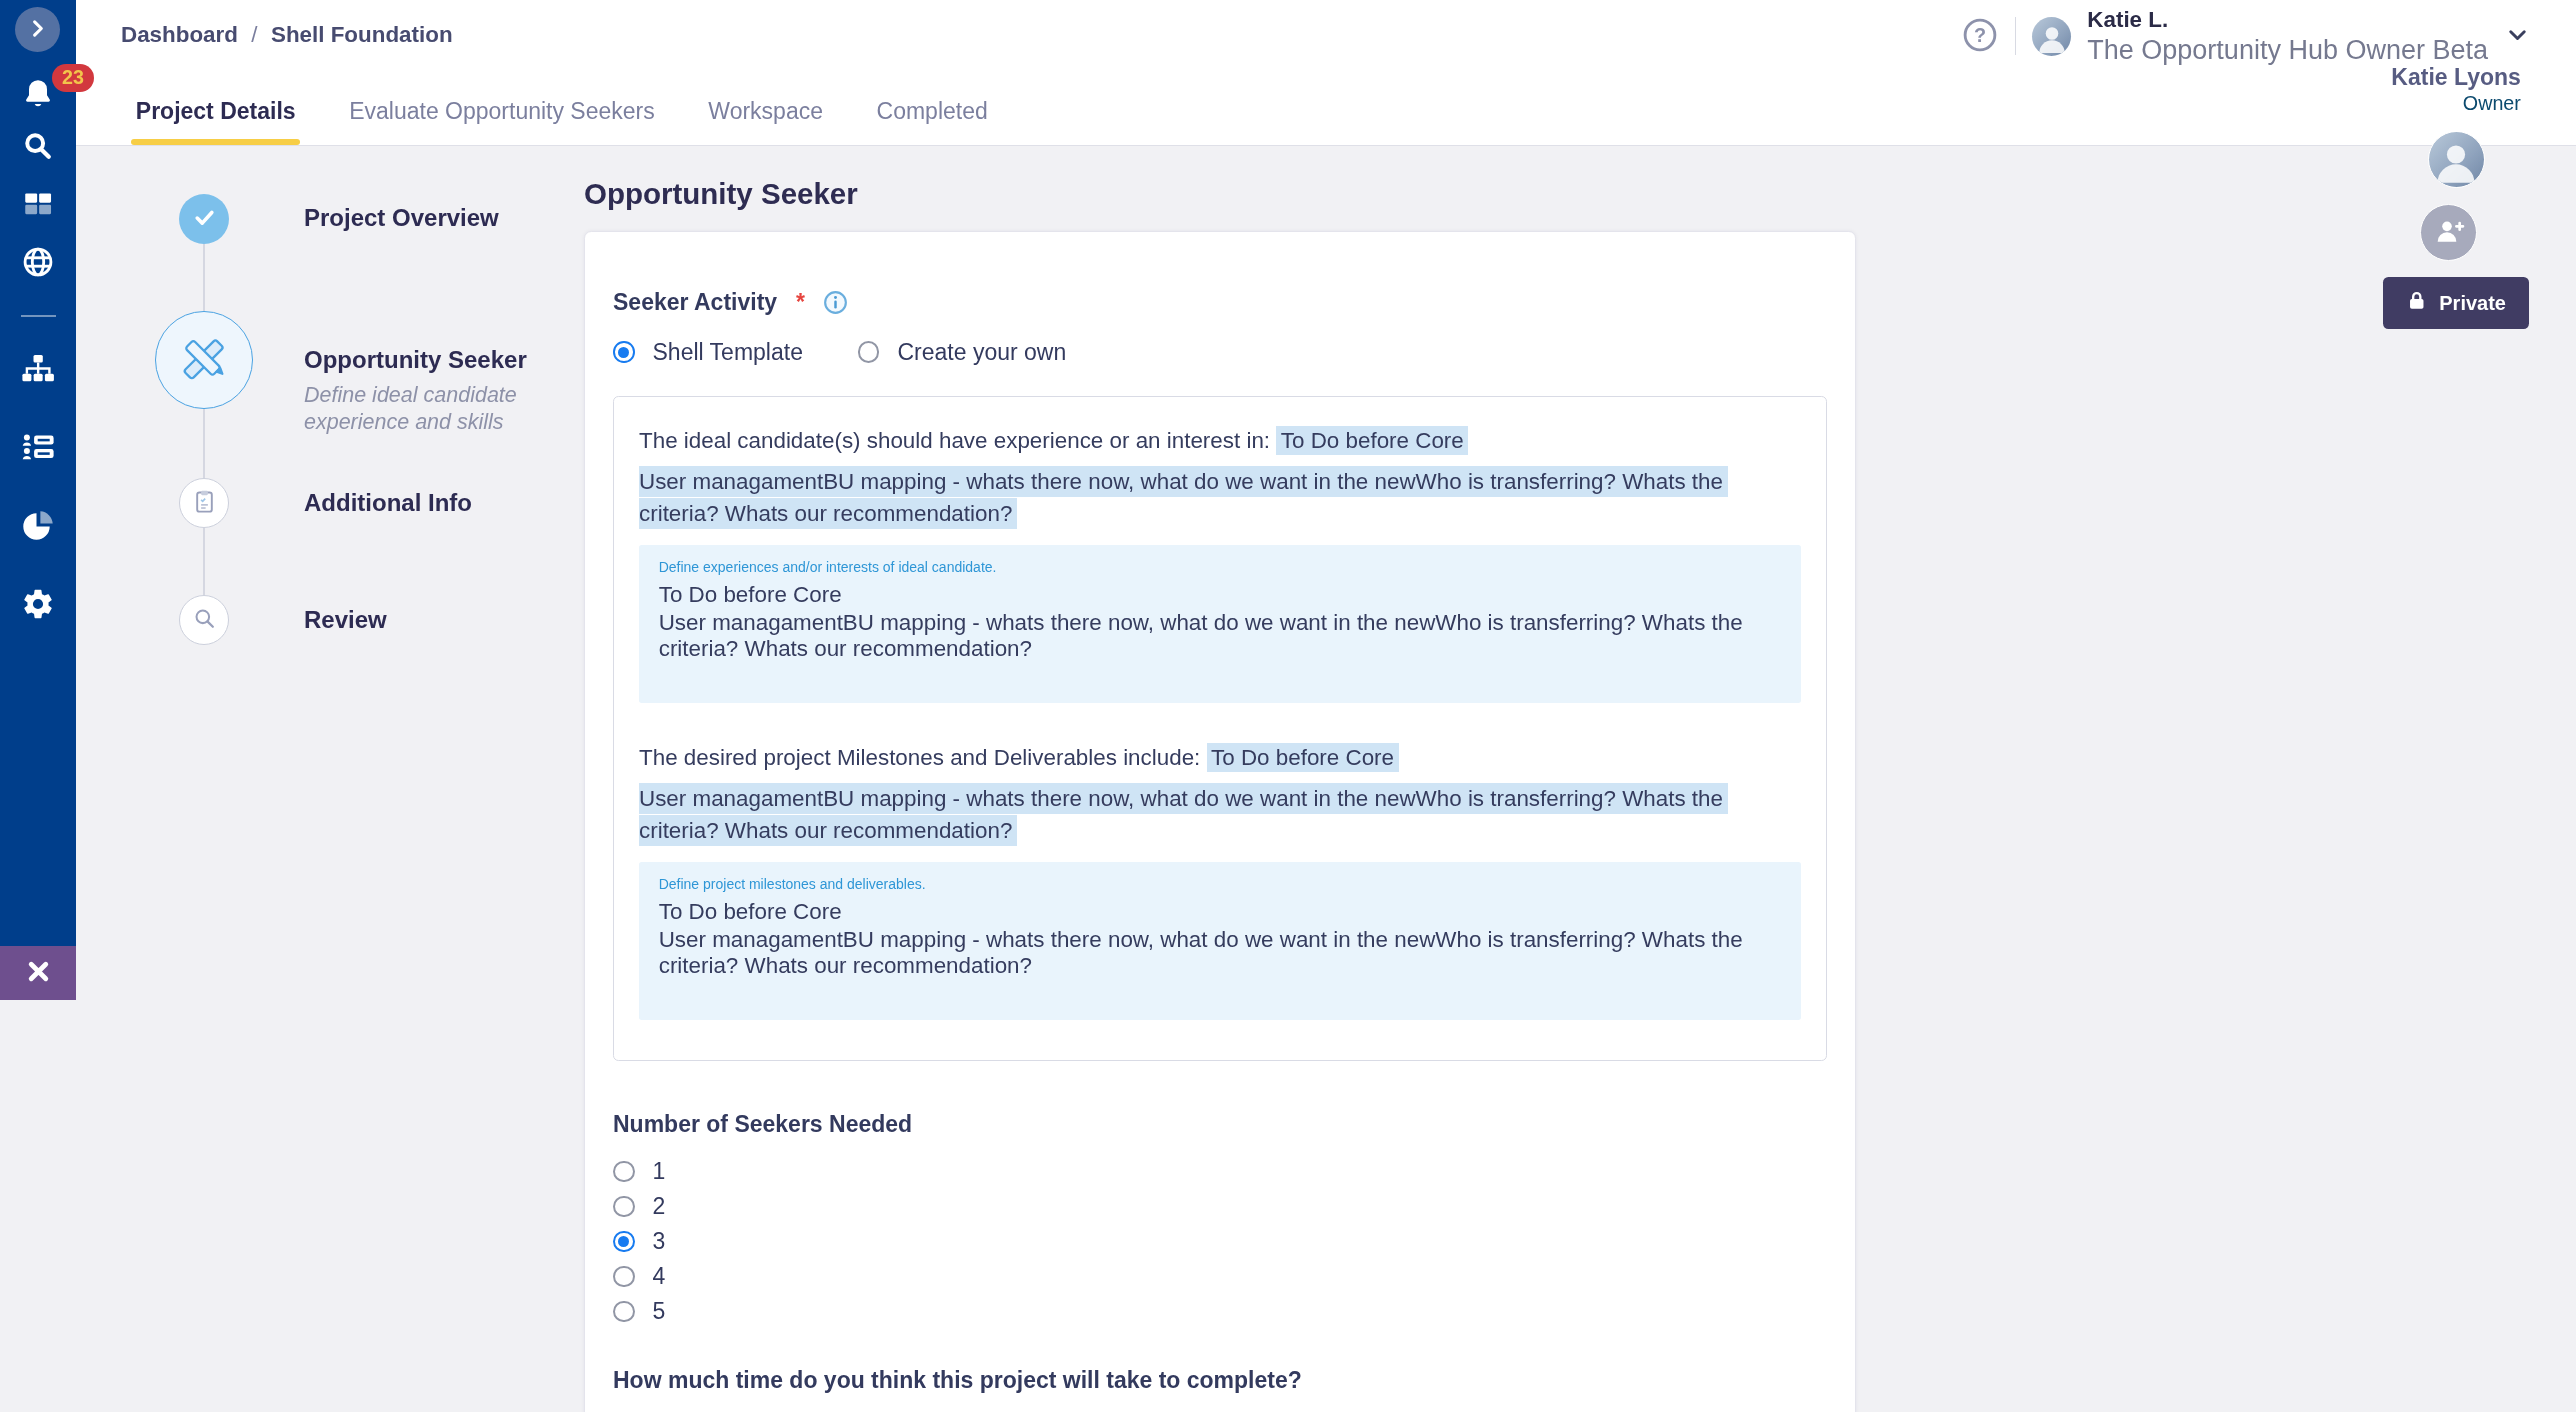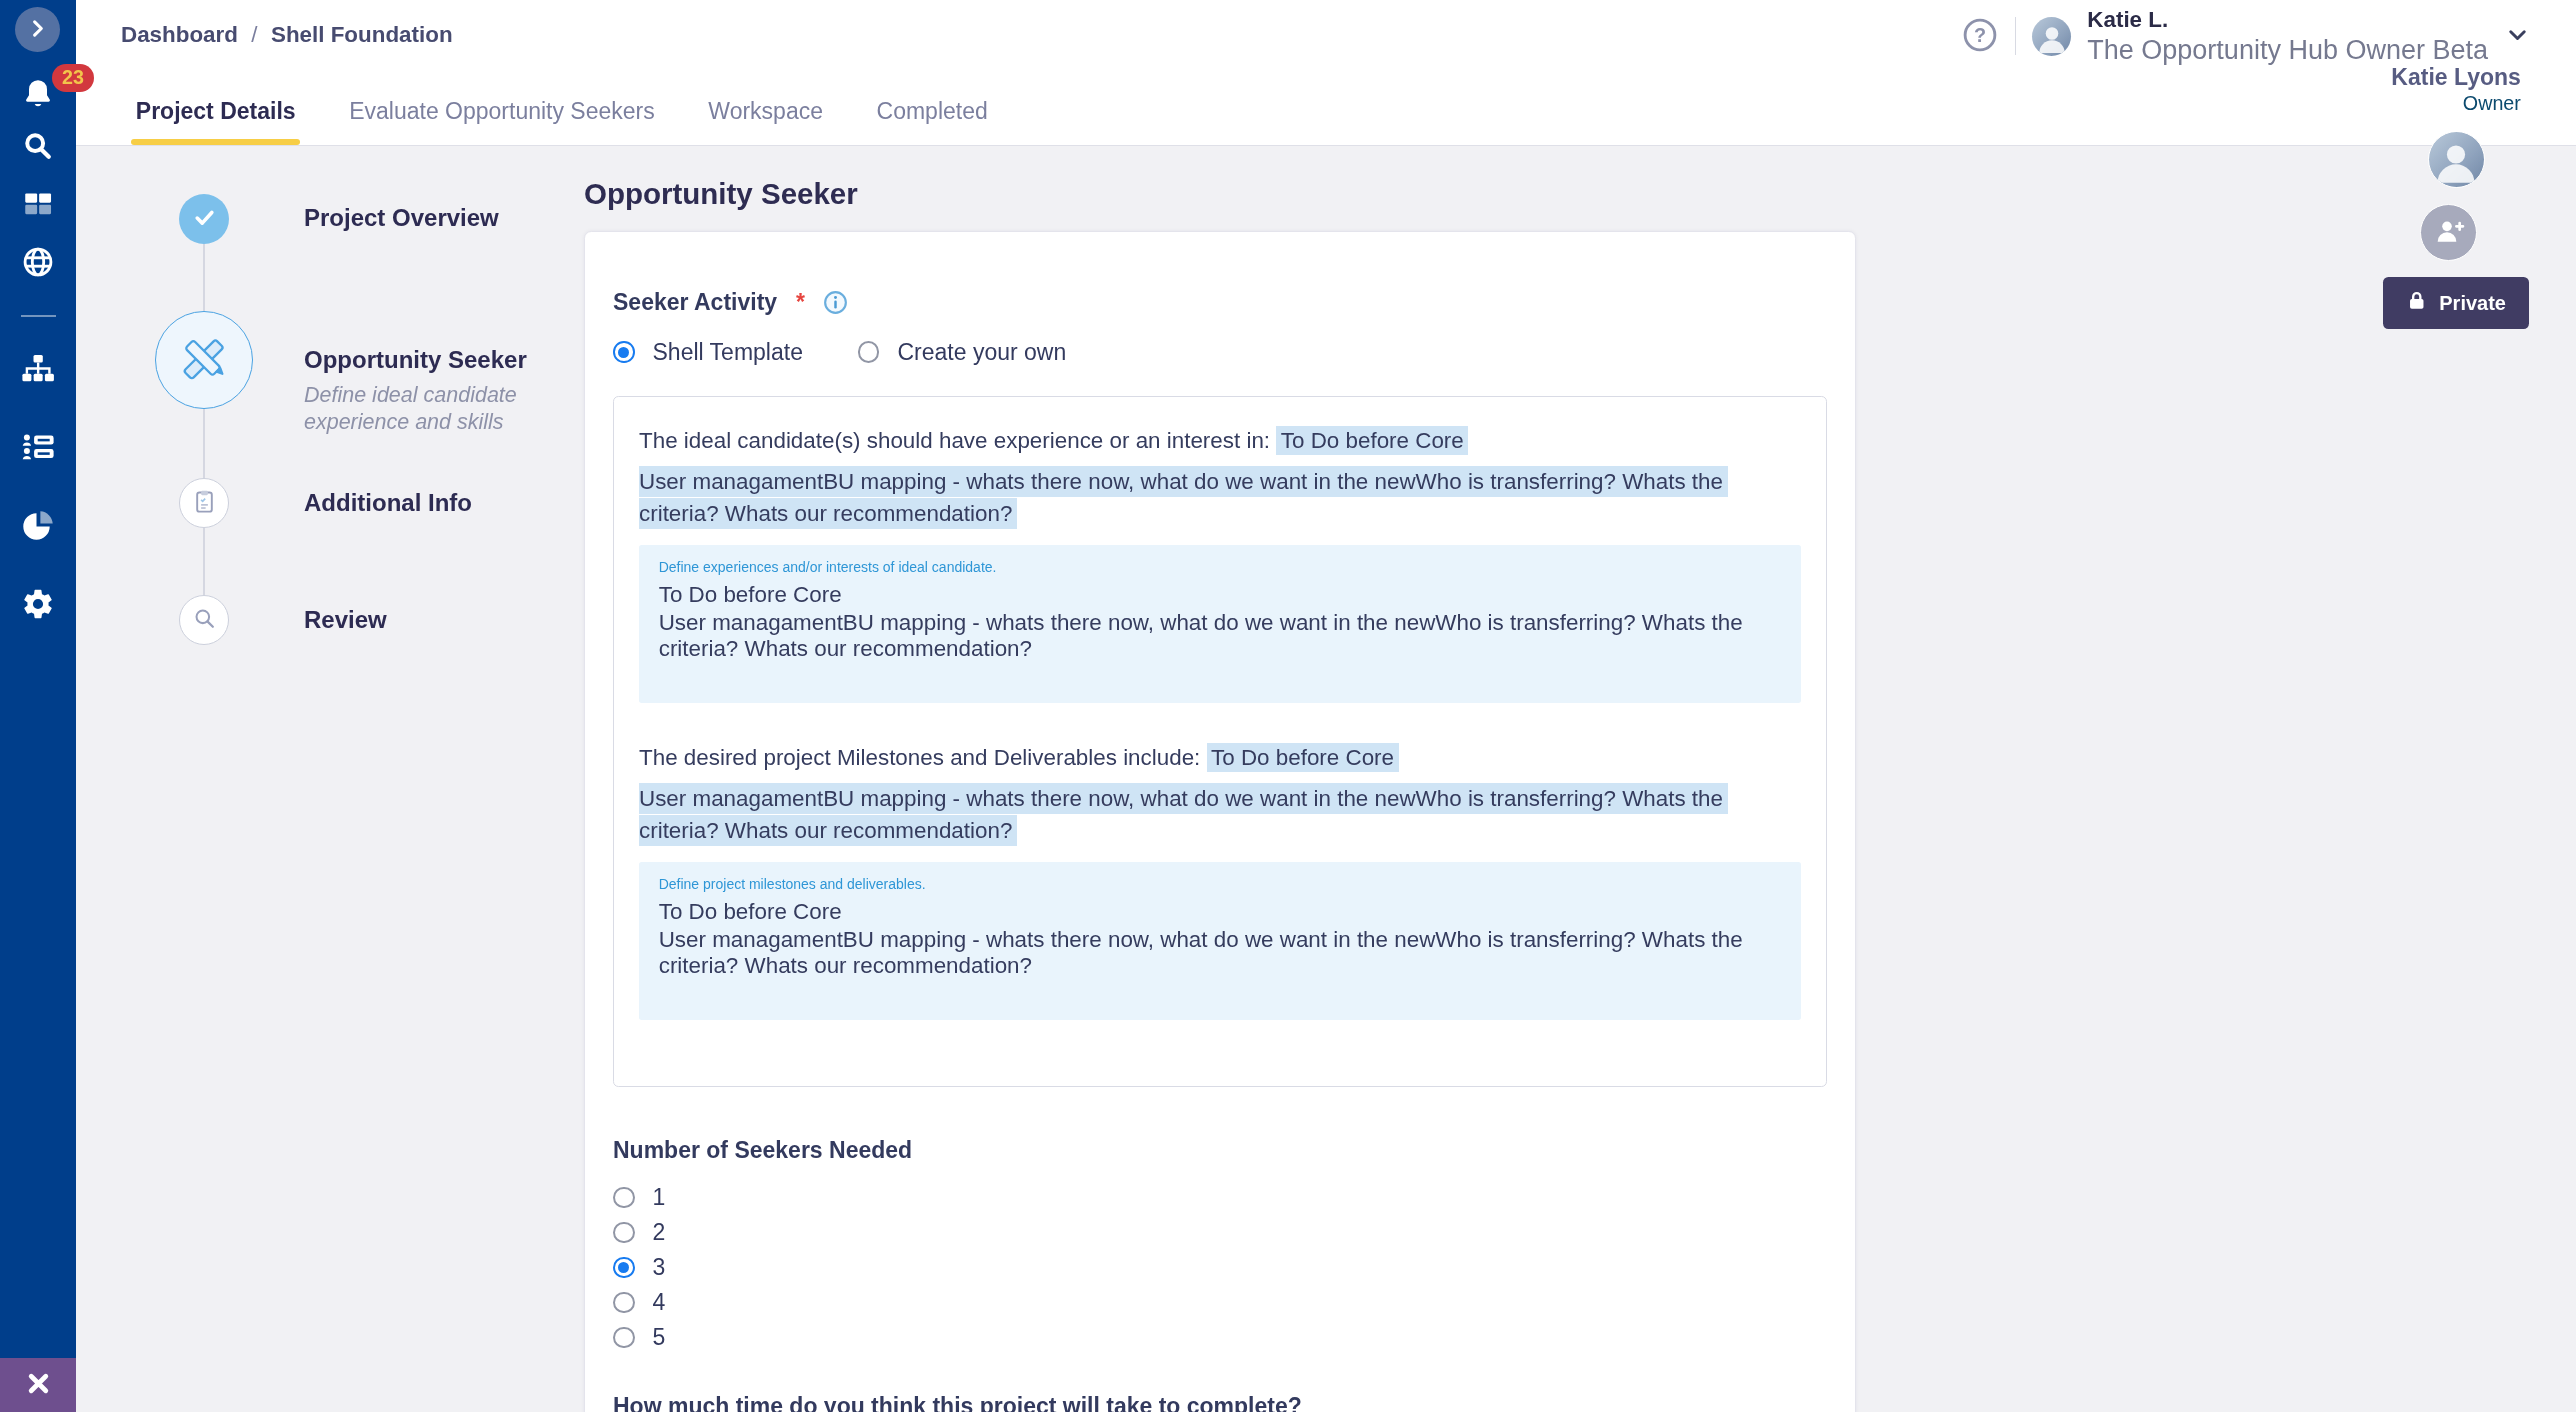--- a/index.html
+++ b/index.html
@@ -1,21 +1,21 @@
 <!DOCTYPE html>
 <html style="font-size:14.3px"><head>
 <meta charset="utf-8">
 <style>
   html,body{margin:0;padding:0;background:#e9e9ee;}
   *{box-sizing:border-box;}
   .root{position:relative;width:2576px;height:1412px;overflow:hidden;background:#f1f1f4;
         font-family:"Liberation Sans",sans-serif;color:#353c5e;}
 
   
-  .sidebar{position:absolute;left:0;top:0;width:76px;height:1412px;background:#003e8b;z-index:30;}
+  .sidebar{position:absolute;left:0;top:0;width:76px;height:1000px;background:#003e8b;z-index:30;}
   .sb-item{position:absolute;left:0;width:76px;height:41px;display:flex;align-items:center;justify-content:center;cursor:pointer;}
   .expand-btn{position:absolute;left:15px;top:7.2px;width:45px;height:45px;border-radius:50%;
       background:#5471a3;display:flex;align-items:center;justify-content:center;cursor:pointer;border:none;}
   .badge{position:absolute;left:32px;top:-12.5px;min-width:42px;height:28px;border-radius:14.3px;background:#d2383e;
       color:#f2c54b;font-size:19.7px;font-weight:700;display:flex;align-items:center;justify-content:center;padding:0 7.2px;}
   .sb-divider{position:absolute;left:20.6px;top:315px;width:35px;height:1.8px;background:rgba(255,255,255,.45);}
   .sb-close{position:absolute;left:0;bottom:0;width:76px;height:54px;background:#6e4f8e;display:flex;
       align-items:center;justify-content:center;cursor:pointer;}
 
   
@@ -72,21 +72,21 @@
 
   .field-label{display:flex;align-items:center;gap:17px;font-size:23px;font-weight:700;color:#333a5e;}
   .req{color:#e6453f;font-weight:700;margin-left:1.8px;}
   .sa-options{display:flex;gap:55px;margin-top:23px;}
   .opt{display:flex;align-items:center;gap:18px;cursor:pointer;}
   .opt-label{font-size:23px;color:#333a5e;}
   .radio{width:21.5px;height:21.5px;border:2.2px solid #9196a5;border-radius:50%;background:#fff;position:relative;flex:none;}
   .opt.checked .radio{border-color:#177bf0;}
   .opt.checked .radio::after{content:"";position:absolute;inset:3.1px;border-radius:50%;background:#177bf0;}
 
-  .template-box{margin-top:30px;border:0.9px solid #d9dbe5;border-radius:5.4px;padding:30px 25px 66px 25px;}
+  .template-box{margin-top:30px;border:0.9px solid #d9dbe5;border-radius:5.4px;padding:30px 25px 40px 25px;}
   .tp-section + .tp-section{margin-top:41px;}
   .tp-intro{margin:0;font-size:22.4px;line-height:28px;color:#353c5e;}
   .hl{background:#cfe4f5;padding:1.8px 4.5px 2.7px 4.5px;}
   .hl-block{margin-top:10.7px;font-size:22.4px;line-height:32px;color:#353c5e;max-width:1164px;}
   .hl-block .hl{padding:2.7px 4.5px 3.6px 0;box-decoration-break:clone;-webkit-box-decoration-break:clone;}
   .panel{margin-top:16px;background:#e9f4fc;border-radius:2.7px;padding:13.4px 19.7px 41px 19.7px;}
   .panel-hint{font-size:14px;color:#2e96d6;}
   .panel-line{font-size:22.4px;line-height:26px;color:#353c5e;margin-top:7.2px;max-width:1146px;}
   .panel-line + .panel-line{margin-top:1.8px;}
 

